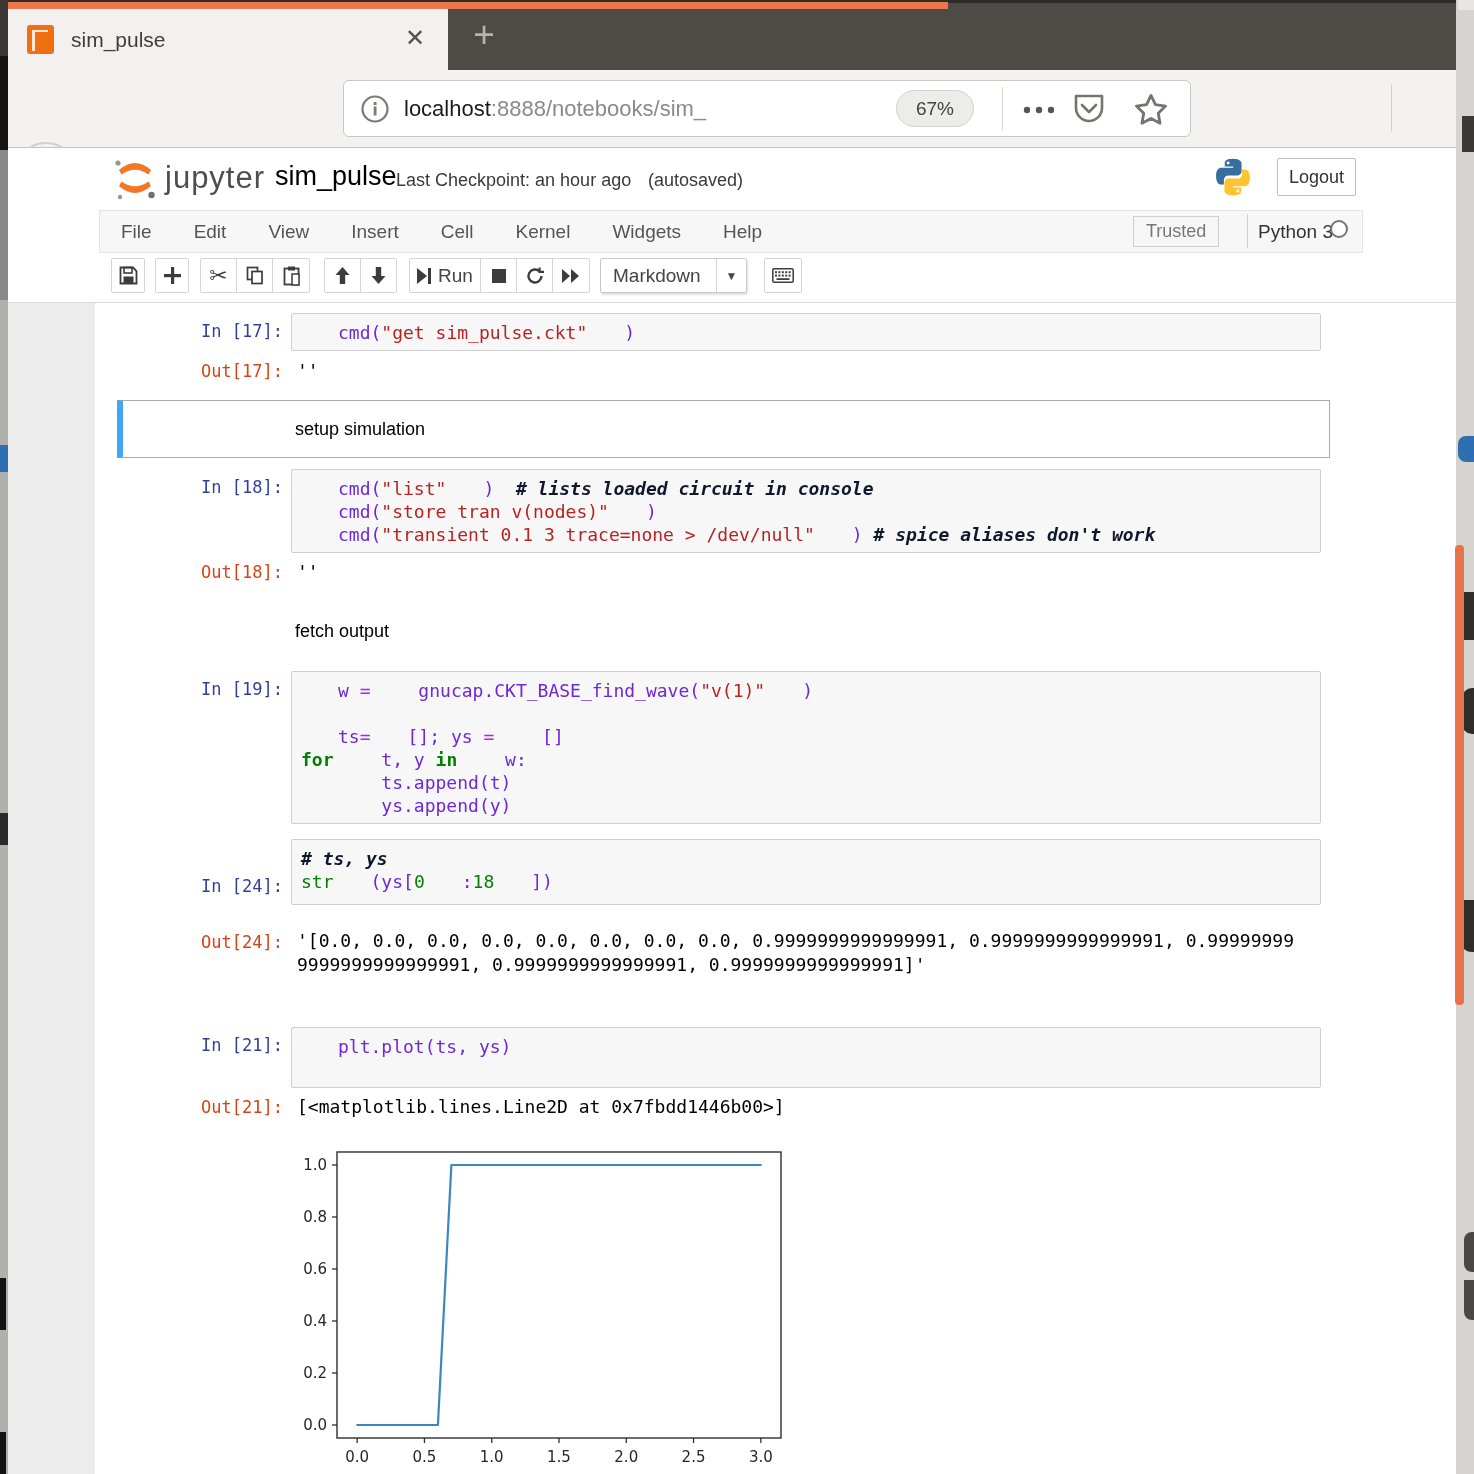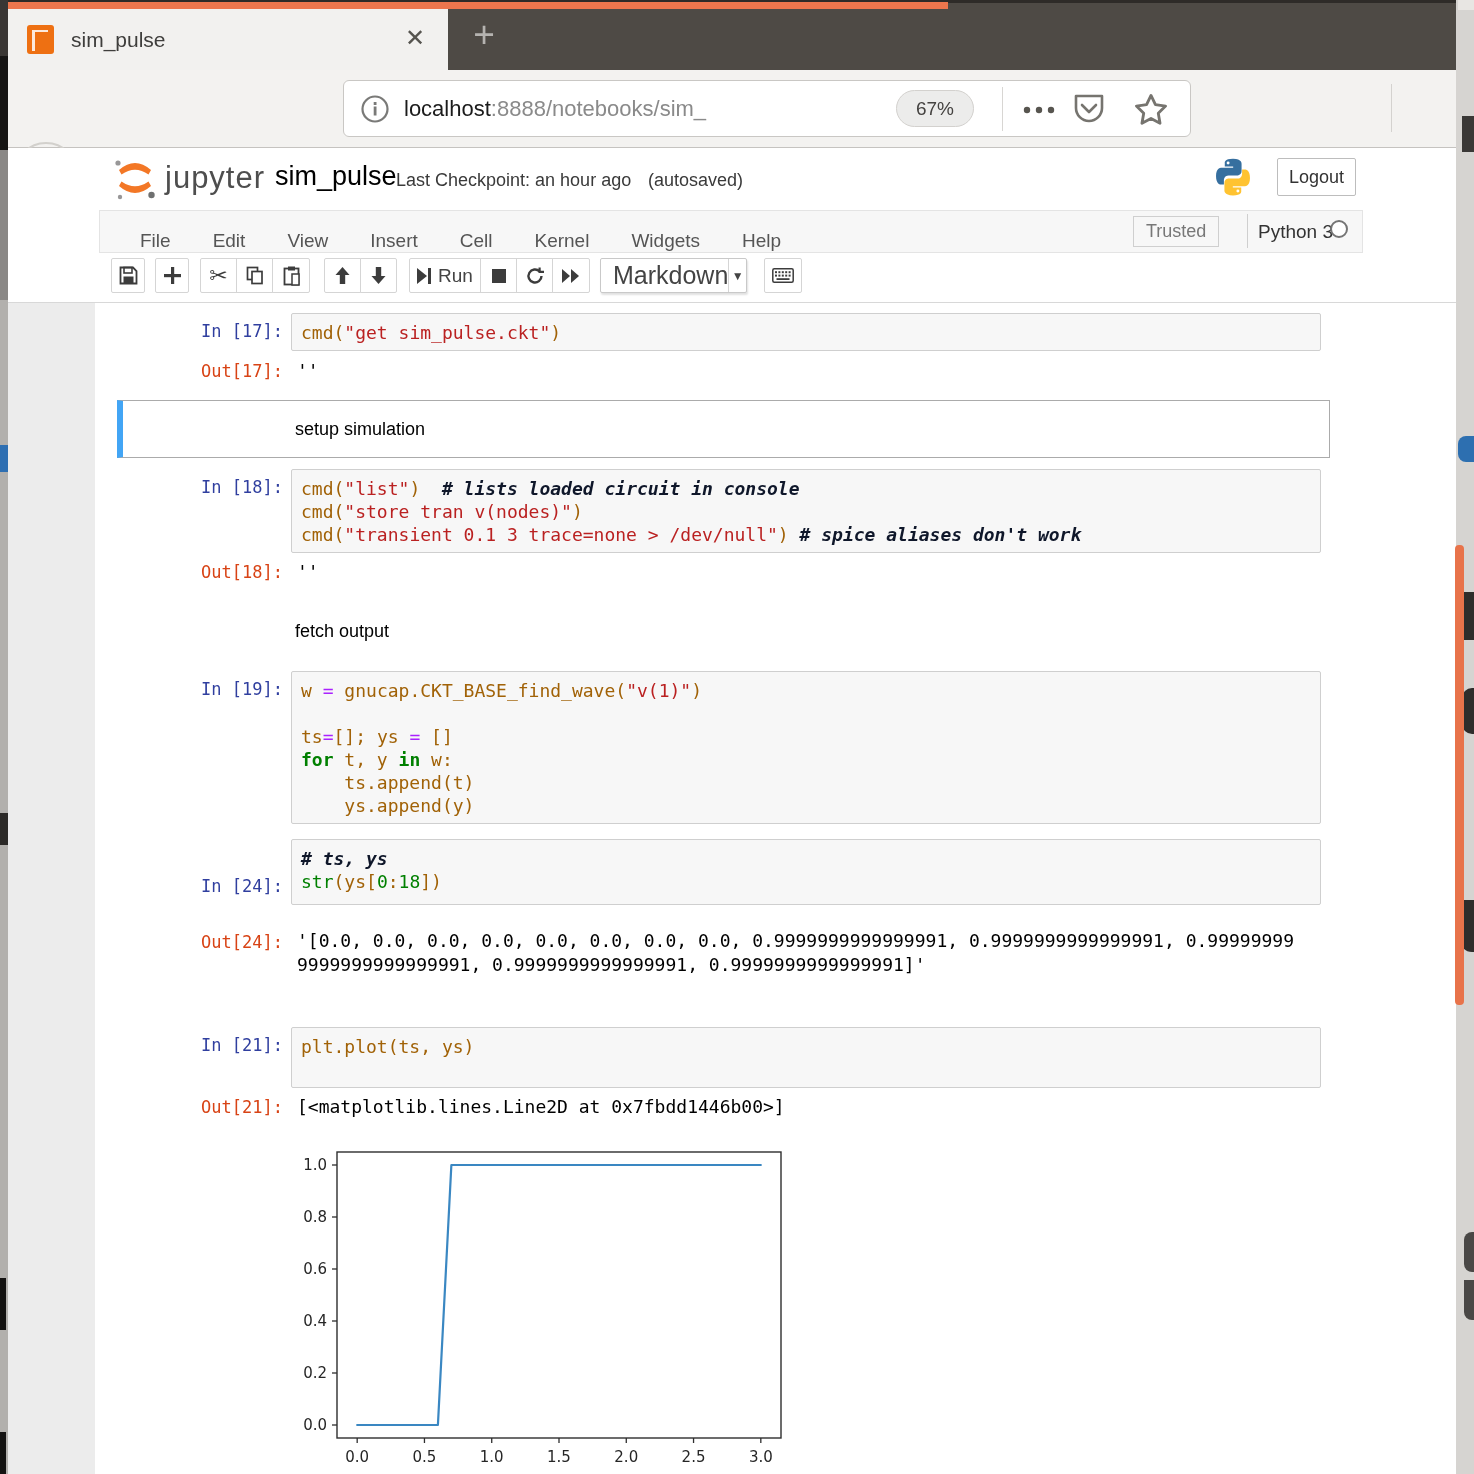--- a/index.html
+++ b/index.html
@@ -45,21 +45,21 @@
   .jp-title { position:absolute; left:267px; top:13px; font-size:27px; color:#000; }
   .jp-checkpoint { position:absolute; left:388px; top:22px; font-size:18px; color:#3a3a3a; }
   .jp-autosaved { position:absolute; left:640px; top:22px; font-size:18px; color:#3a3a3a; }
   .logout-btn { position:absolute; left:1269px; top:10px; width:79px; height:38px; background:#fff;
                 border:1px solid #bdbdbd; border-radius:2px; font-size:18px; color:#333;
                 display:flex; align-items:center; justify-content:center; }
   .logo-wrap { position:absolute; left:105px; top:7px; display:flex; align-items:center; }
   .logo-text { font-size:31px; color:#4e4e4e; letter-spacing:1px; margin-left:8px; }
 
   .menubar { position:absolute; left:91px; top:62px; width:1264px; height:43px; background:#f7f7f7;
-             border:1px solid #e4e4e4; display:flex; align-items:flex-end;padding-left:19px; }
+             border:1px solid #e4e4e4; display:flex; align-items:center; }
   .menu-item { padding:0 21px; font-size:19px; color:#555; }
   .trusted-badge { position:absolute; left:1125px; top:68px; height:31px; padding:0 12px;
                    border:1px solid #cfcfcf; font-size:18px; color:#777;
                    display:flex; align-items:center; }
   .kernel-sep { position:absolute; left:1239px; top:66px; width:1px; height:34px; background:#cfcfcf; }
   .kernel-name { position:absolute; left:1250px; top:73px; font-size:19px; color:#333; }
   .kernel-ind { position:absolute; left:1322px; top:72px; width:18px; height:18px; border:2px solid #757575;
                 border-radius:50%; background:#fff; }
 
   .jtoolbar { position:absolute; left:0; top:105px; width:1448px; height:49px; background:#fff; }
@@ -67,38 +67,38 @@
             border-radius:2px; display:flex; align-items:center; justify-content:center; color:#3c3c3c; }
   .tb-group { position:absolute; top:5px; display:flex; }
   .tb-group .g { height:35px; background:#fff; border:1px solid #d5d5d5; margin-left:-1px;
                  display:flex; align-items:center; justify-content:center; color:#3c3c3c; }
   .tb-group .g:first-child { margin-left:0; border-radius:2px 0 0 2px; }
   .tb-group .g:last-child { border-radius:0 2px 2px 0; }
   .run-label { font-size:19px; color:#444; margin-left:7px; }
   .celltype-select { position:absolute; left:592px; top:5px; width:147px; height:35px; background:#fff;
                      border:1px solid #c9c9c9; border-radius:2px; box-shadow:1px 2px 2px rgba(0,0,0,.12);
                      display:flex; align-items:center; }
-  .celltype-label { font-size:25px; color:#444; margin-left:12px; flex:1; }
+  .celltype-label { font-size:19px; color:#444; margin-left:12px; flex:1; }
   .celltype-caret { width:30px; height:33px; border-left:1px solid #d5d5d5; display:flex;
                     align-items:center; justify-content:center; color:#444; font-size:12px; }
   .tb-divider { position:absolute; left:0; top:154px; width:1448px; height:1px; background:#d8d8d8; }
   .left-gutter { position:absolute; left:0; top:155px; width:87px; height:1171px; background:#ececec; }
 
   
   .prompt { position:absolute; left:109px; width:166px; text-align:right;
             font-family:"DejaVu Sans Mono", monospace; font-size:17px; white-space:pre; }
   .prompt-in { color:#303f9f; }
   .prompt-out { color:#d84315; }
   .input-box { position:absolute; left:283px; width:1030px; background:#f7f7f7;
                border:1px solid #cfcfcf; border-radius:2px; padding:7px 9px; }
   .cm-line { font-family:"DejaVu Sans Mono", monospace; font-size:18px; line-height:23px;
              white-space:pre; color:#000; }
   .out-text { position:absolute; left:289px; font-family:"DejaVu Sans Mono", monospace;
               font-size:18px; line-height:24px; color:#000; white-space:pre; }
-  .tok-p { color:#a16207; } .tok-s { color:#ba2121; } .tok-c { color:#0f172a; font-style:italic;font-weight:bold; }
+  .tok-p { color:#6d28d9;margin-left:37px; } .tok-s { color:#ba2121; } .tok-c { color:#0f172a; font-style:italic;font-weight:bold; }
   .tok-k { color:#008000; font-weight:bold; } .tok-o { color:#aa22ff; }
   .tok-n { color:#008000; } .tok-b { color:#008000; }
   .md-cell-selected { position:absolute; left:109px; width:1213px; height:58px; background:#fff;
                       border:1px solid #ababab; border-left:6px solid #42a5f5; }
   .md-text { position:absolute; left:287px; font-size:18px; color:#000; }
 
   .figure { position:absolute; left:282px; top:992px; width:505px; height:334px; background:#fff; }
 
   
   .orange-scroll { position:absolute; left:1455px; top:545px; width:9px; height:460px;

